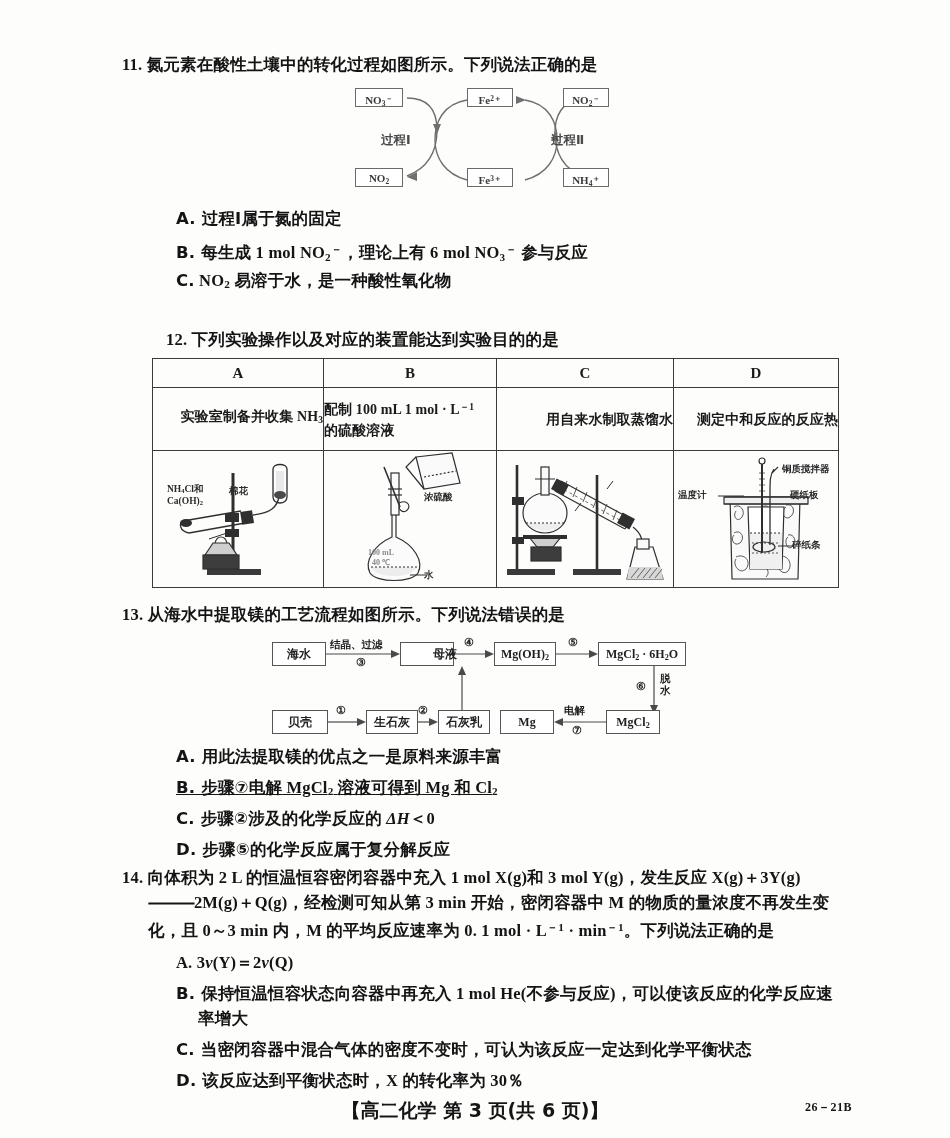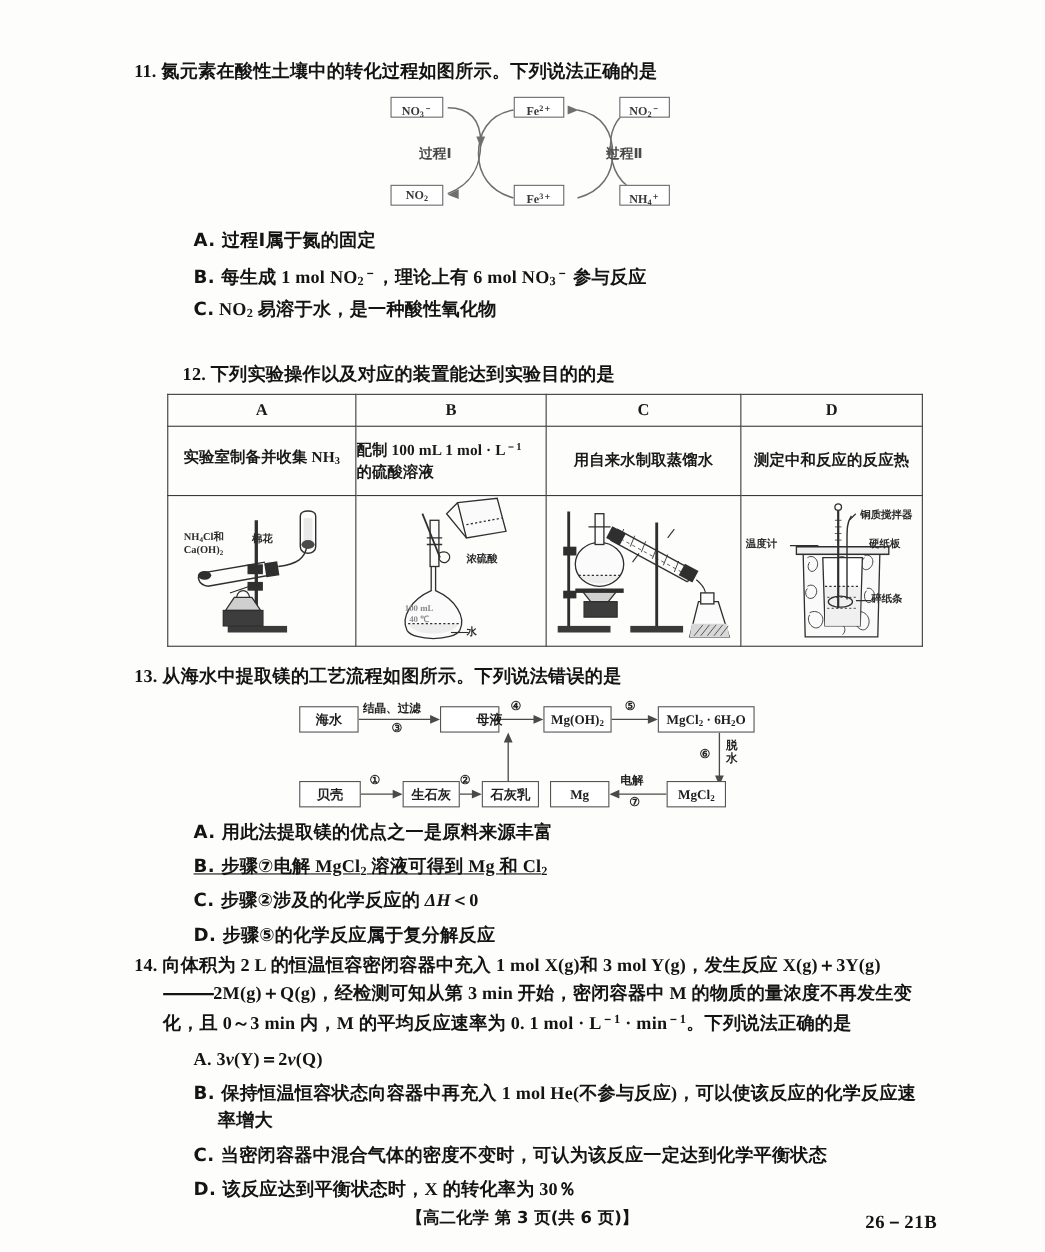--- a/index.html
+++ b/index.html
@@ -95,21 +95,21 @@
     font-family: "Liberation Serif", serif;
   }
   .desc-cell {
     height: 62px;
     font-size: 14px;
     line-height: 21px;
     padding: 3px 7px;
     font-weight: 600;
     letter-spacing: 0.1px;
   }
-  .desc-center { text-align: center; }
+  .desc-center { text-align: right; }
   .app-cell { height: 136px; position: relative; }
   .app-wrap { position: absolute; inset: 0; }
 
   
   .lbl {
     position: absolute;
     font-size: 9.5px;
     color: #2b2b2b;
     font-family: "DejaVu Sans", sans-serif;
     font-weight: 700;
@@ -148,29 +148,29 @@
     line-height: 12px;
   }
   .flbl-ser { font-family: "Liberation Serif", serif; font-weight: 600; font-size: 11px; }
 
   
   #footer-center {
     position: absolute;
     left: 0; top: 1098px;
     width: 950px;
     text-align: center;
-    font-size: 15px;
+    font-size: 19px;
     font-weight: 700;
     font-family: "DejaVu Sans", sans-serif;
     color: #151515;
   }
   #footer-code {
     position: absolute;
     right: 98px; top: 1099px;
-    font-size: 17px;
+    font-size: 12px;
     font-family: "Liberation Serif", serif;
     font-weight: 600;
     color: #151515;
     letter-spacing: 0.5px;
   }
 </style>
 </head>
 <body>
 
 <div class="page">
@@ -306,21 +306,21 @@
               <path d="M47,116 C52,128 88,128 93,116 Z" fill="#ededed" stroke="none"></path>
               <line x1="47" y1="116" x2="93" y2="116" stroke-dasharray="2,2"></line>
 
               <line x1="60" y1="16" x2="76" y2="56" stroke-width="1.6"></line>
 
               <path d="M92,6 L128,2 L136,32 L100,38 Z" fill="#fafafa"></path>
               <path d="M92,6 L82,16 L100,38" stroke-width="1.2"></path>
               <path d="M100,26 L132,20" stroke-dasharray="2,2"></path>
             </g>
           </svg>
-          <div class="lbl" style="left:100px; top:52px;">浓硫酸</div>
+          <div class="lbl" style="left:100px; top:40px;">浓硫酸</div>
           <div class="lbl lbl-ser" style="left:44px; top:96px; color:#8a8a8a; font-size:8px;">100 mL</div>
           <div class="lbl lbl-ser" style="left:48px; top:106px; color:#8a8a8a; font-size:8px;">40 ℃</div>
           <div class="lbl" style="left:100px; top:118px;">水</div>
           <svg width="30" height="10" style="position:absolute;left:86px;top:120px;">
             <line x1="0" y1="4" x2="16" y2="4" stroke="#2f2f2f" stroke-width="1"></line>
           </svg>
         </div>
       </td>
 
       <td class="app-cell">

